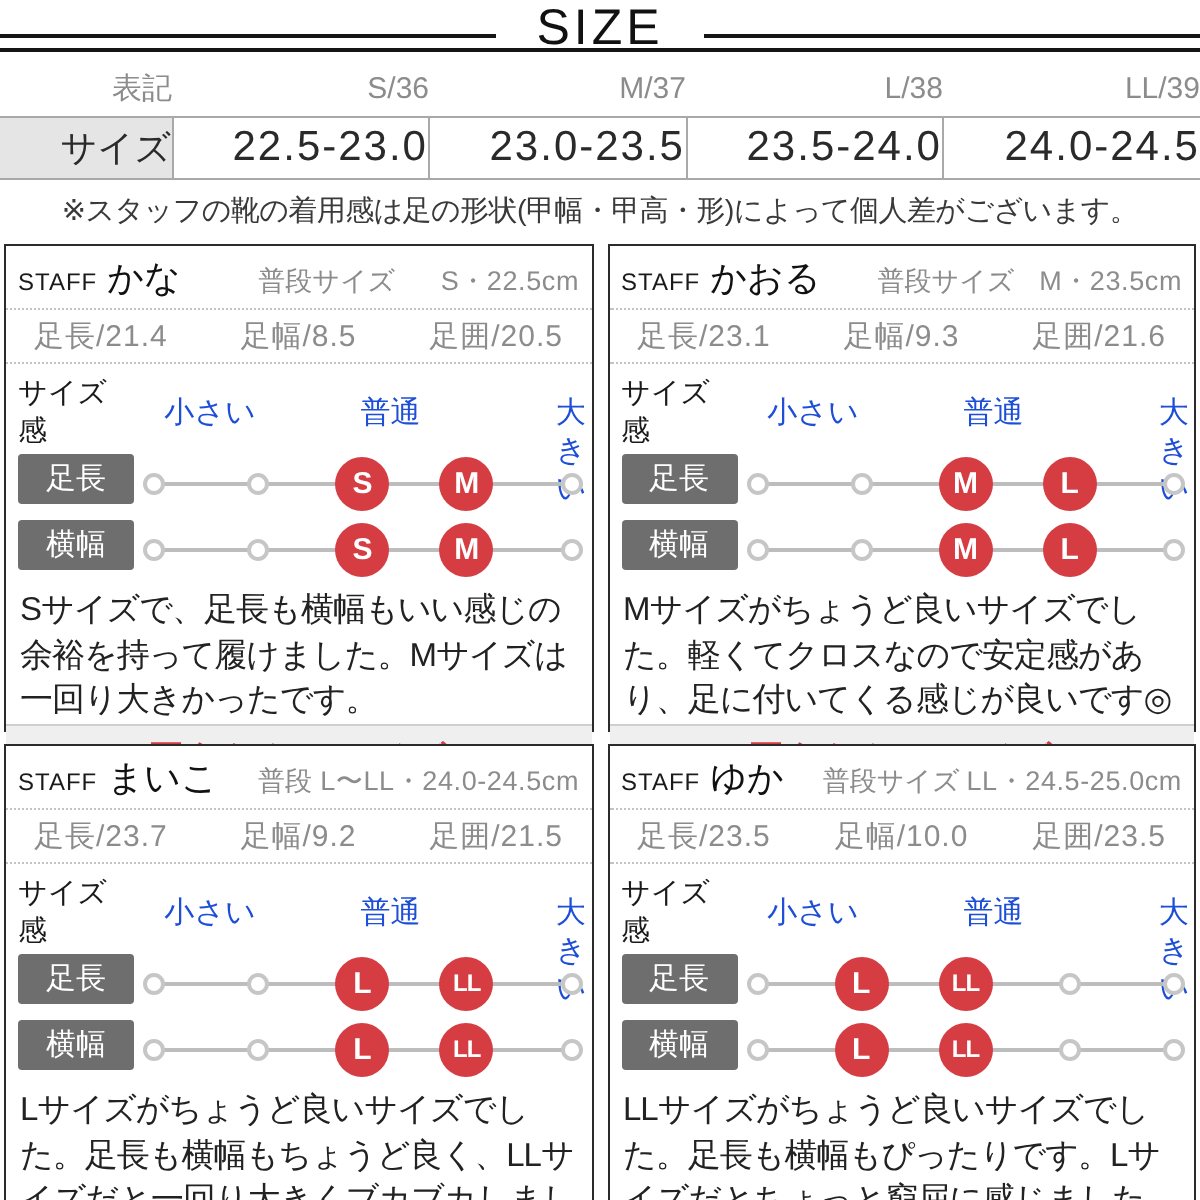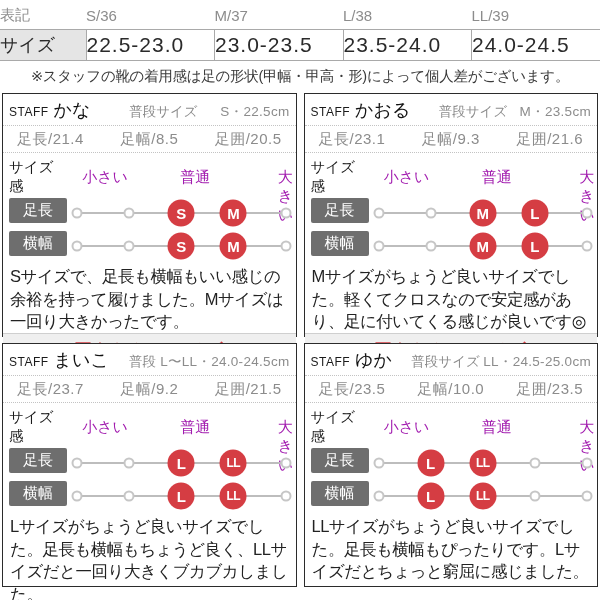--- a/index.html
+++ b/index.html
@@ -14,21 +14,21 @@
   .line-mid-left { left:0; width:calc(50% - 52px); }
   .line-mid-right { right:0; width:calc(50% - 52px); }
   .size-title .line-bottom { position:absolute; top:22px; left:0; right:0; height:2px; background:#151515; }
   .size-title .txt {
     position:absolute; left:50%; transform:translateX(-50%); top:0; z-index:2;
     font-size:25px; line-height:25px; letter-spacing:2px; font-weight:400; color:#111;
   }
 
   
   table.size-table { width:100%; border-collapse:collapse; table-layout:fixed; margin-top:3px; }
-  table.size-table td { text-align:left; }
+  table.size-table td { text-align:right; }
   tr.notation-row td { color:#8c8c8c; font-size:15px; padding:3px 0 4px; }
   tr.size-row td { border:1px solid #a9a9a9; font-size:21px; color:#2a2a2a; padding:3px 0; letter-spacing:1px; }
   td.col-label { width:86px; }
   tr.size-row td.col-label { background:#e5e5e5; font-size:18px; letter-spacing:0; }
   tr.size-row td:last-child { border-right:0; }
   tr.size-row td:first-child { border-left:0; }
 
   .note { text-align:center; font-size:14.5px; color:#3a3a3a; margin:6px 0 7px; letter-spacing:-0.3px; }
 
   
@@ -42,21 +42,21 @@
   .staff-name { font-size:18px; color:#111; }
   .usual-label { font-size:13.5px; color:#8c8c8c;margin-left:16px; }
   .usual-value { font-size:13.5px; color:#8c8c8c; letter-spacing:0.3px; }
 
   .measure-row { display:flex; justify-content:space-between; padding:4px 14px 3px;
     border-bottom:1px dotted #c3c3c3; color:#8c8c8c; font-size:15px; letter-spacing:0.5px; }
 
   .labels-row { display:flex; padding:5px 10px 0 6px; align-items:center;gap:28px; }
   .feel-label { width:58px; font-size:14.5px; color:#1a1a1a; }
   .labels-track { flex:1; position:relative; height:18px; margin-left:10px; }
-  .labels-track span { position:absolute; top:0; transform:translateX(-50%); font-size:15px; color:#a21caf; }
+  .labels-track span { position:absolute; top:0; transform:translateX(-50%); font-size:15px; color:#1d4ed8; }
   .lab-min { left:0; } .lab-mid { left:50%; } .lab-max { left:100%; }
 
   .scale-row { display:flex; align-items:flex-start; padding:2px 10px 2px 6px; height:33px; }
   .fit-badge { width:58px; text-align:center; background:var(--badge-gray); color:#fff;
     font-size:15px; padding:3px 0; border-radius:2px; }
   .track { flex:1; position:relative; height:29px; margin-left:10px; }
   .track .line { position:absolute; left:0; right:0; top:50%; height:2px; margin-top:-1px; background:#bdbdbd; }
   .dot { position:absolute; top:50%; width:11px; height:11px; border:2px solid #c6c6c6; border-radius:50%;
     background:#fff; transform:translate(-50%,-50%); }
   .marker { position:absolute; top:50%; width:27px; height:27px; border-radius:50%;
@@ -67,20 +67,26 @@
   .review { flex:1; padding:3px 7px 0; font-size:16.5px; line-height:1.37; color:#222; letter-spacing:-0.5px; }
 
   .reco-bar { border-top:1px solid #cfcfcf; background:#efefef; text-align:center;
     color:var(--accent-red); font-size:17.5px; font-weight:bold; padding:4px 0 5px; letter-spacing:1px; }
 </style>
 </head>
 <body>
 
 <div class="page">
 
+  <div class="size-title">
+    <div class="line-mid-left"></div>
+    <div class="line-mid-right"></div>
+    <div class="line-bottom"></div>
+    <span class="txt">SIZE</span>
+  </div>
 
   <table class="size-table">
     <tbody>
         <tr class="notation-row">
       <td class="col-label">表記</td>
       <td>S/36</td>
       <td>M/37</td>
       <td>L/38</td>
       <td>LL/39</td>
     </tr>

